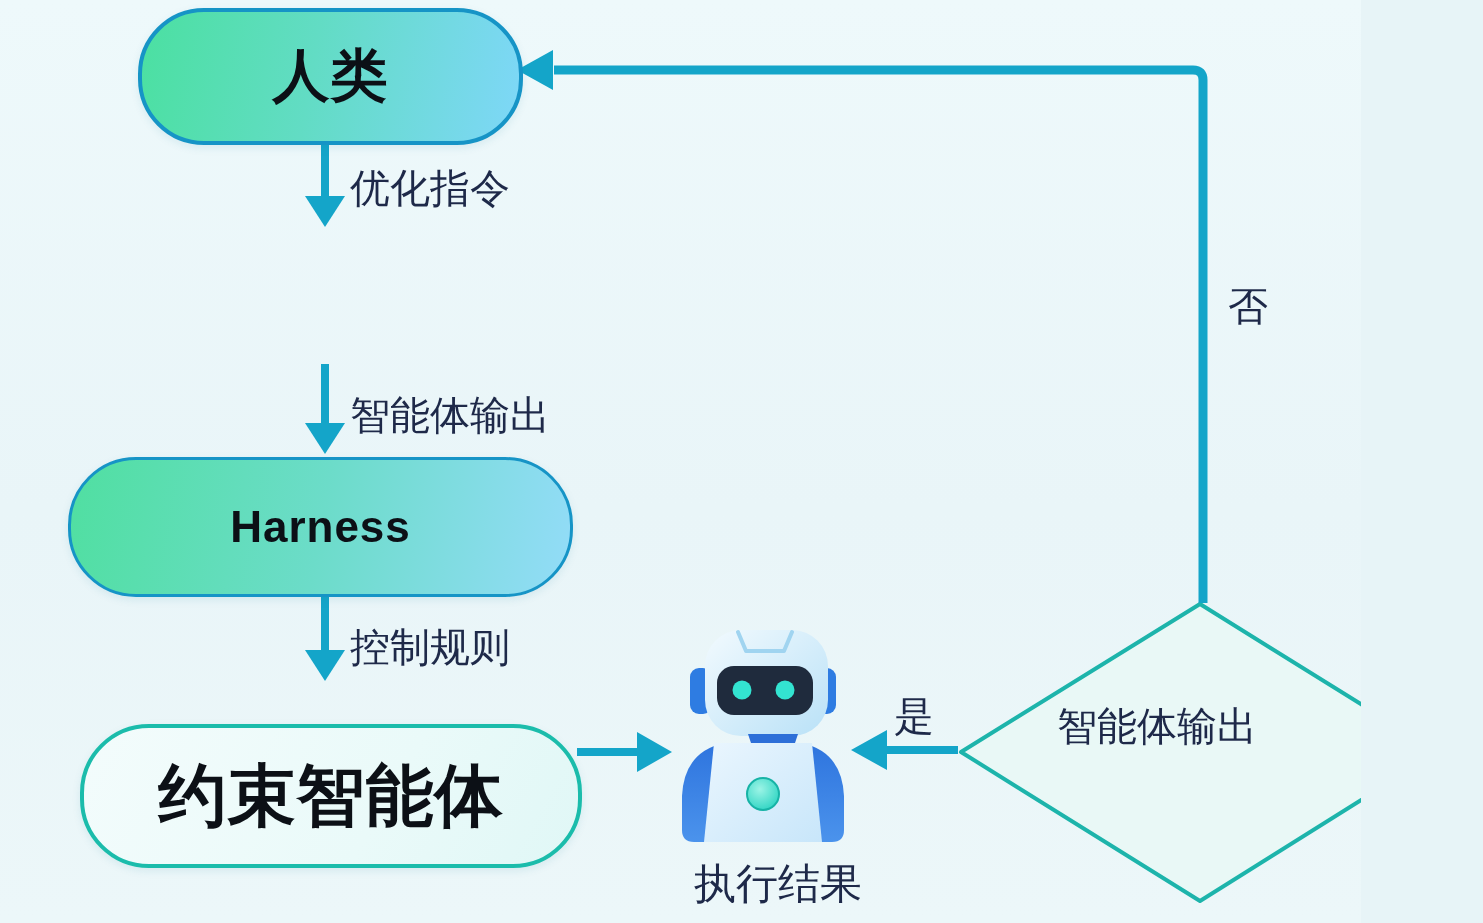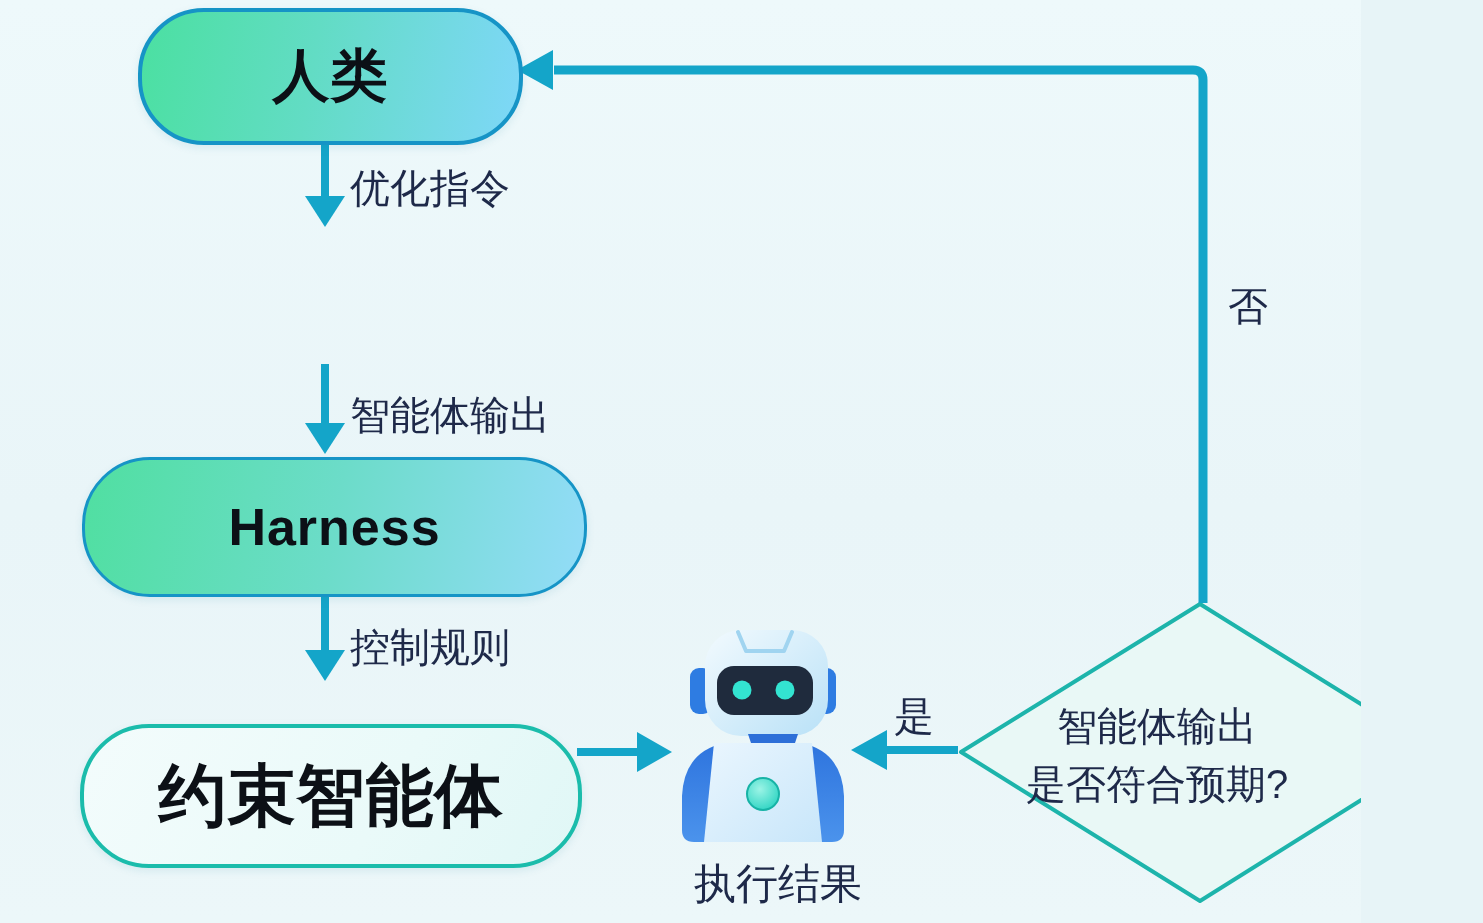--- a/index.html
+++ b/index.html
@@ -27,23 +27,23 @@
     left:138px;top:8px;width:377px;height:129px;border-radius:66px;
     background:linear-gradient(100deg,#4be0a1 0%,#62dcc4 45%,#7ed7f8 100%);
     border:4px solid #1694c6;font-size:57px;
   }
   .node-iterate{
     left:78px;top:230px;width:497px;height:134px;border-radius:68px;
     background:linear-gradient(110deg,#f5fdfe 0%,#e4f8fb 60%,#d5f4f9 100%);
     border:3px solid #2eb2d8;font-size:52px;
   }
   .node-harness{
-    left:82px;top:457px;width:499px;height:134px;border-radius:68px;
+    left:68px;top:457px;width:499px;height:134px;border-radius:68px;
     background:linear-gradient(100deg,#50dfa1 0%,#6cdcc9 50%,#93dcf8 100%);
-    border:3px solid #1694c6;font-size:52px;
+    border:3px solid #1694c6;font-size:44px;
   }
   .node-agent{
     left:80px;top:724px;width:494px;height:136px;border-radius:69px;
     background:linear-gradient(120deg,#f3fcfc 0%,#eafaf9 60%,#e0f7f6 100%);
     border:4px solid #1bbcab;font-size:68px;font-family:Liberation Serif, serif;
   }
   .edge-label{
     position:absolute;z-index:3;
     font-size:40px;font-weight:500;color:#1e2949;white-space:nowrap;font-family:Liberation Serif, serif;
   }
@@ -98,21 +98,20 @@
   <div class="node node-harness">
     <span>Harness</span>
   </div>
 
   <div class="node node-agent">
     <span>约束智能体</span>
   </div>
 
   <div class="diamond-label">
     <div>智能体输出</div>
-    <div>是否符合预期?</div>
   </div>
 
   <div class="edge-label lbl-optimize">优化指令</div>
   <div class="edge-label lbl-version">智能体输出</div>
   <div class="edge-label lbl-control">控制规则</div>
   <div class="edge-label lbl-yes">是</div>
   <div class="edge-label lbl-no">否</div>
   <div class="edge-label lbl-exec">执行结果</div>
 
   <svg class="robot" viewBox="0 0 174 222">

